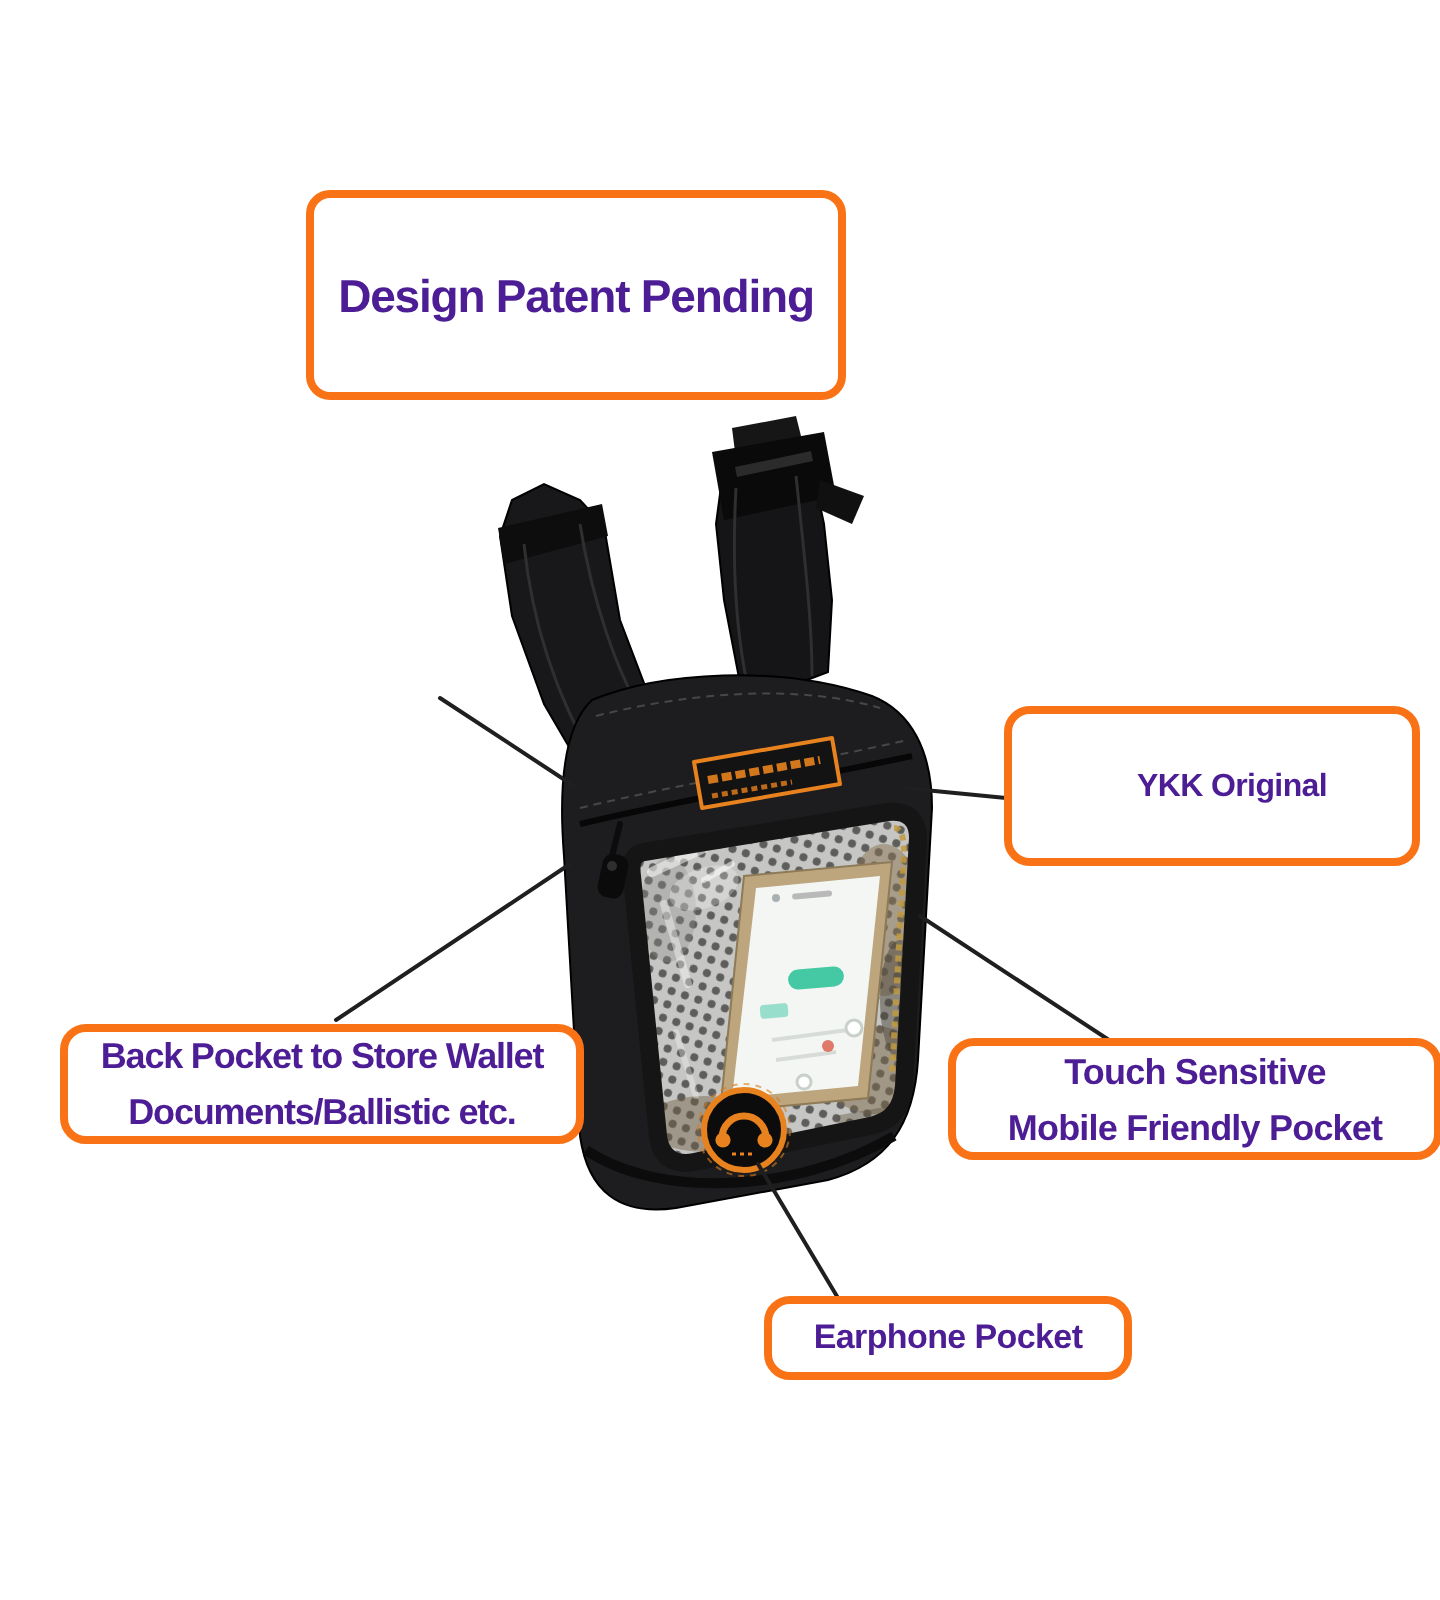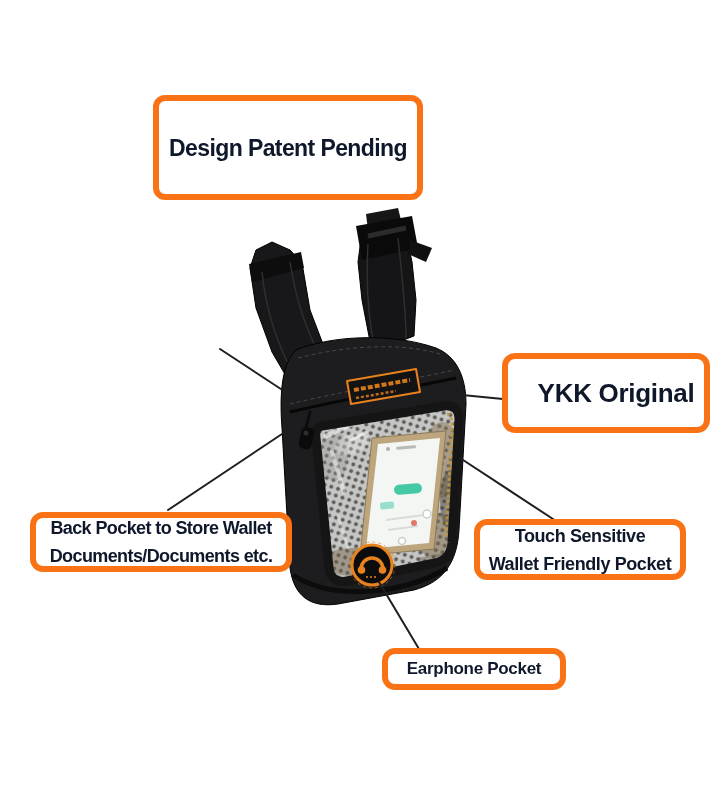--- a/index.html
+++ b/index.html
@@ -1,33 +1,33 @@
 <!DOCTYPE html>
 <html><head>
 <meta charset="utf-8">
 <style>
   html,body{margin:0;padding:0;background:#ffffff;}
   .stage{position:relative;width:720px;height:800px;background:#ffffff;overflow:hidden;
          font-family:"Liberation Sans", sans-serif;}
   svg.art{position:absolute;left:0;top:0;}
   .callout{
-    position:absolute;background:#ffffff;border:6px solid #f97316;border-radius:13px;
+    position:absolute;background:#ffffff;border:4px solid #f97316;border-radius:13px;
     display:flex;flex-direction:column;justify-content:center;align-items:center;
-    text-align:center;font-weight:bold;color:#0f172a;box-sizing:border-box;z-index:5;
+    text-align:center;font-weight:bold;color:#4c1d95;box-sizing:border-box;z-index:5;
   }
   .callout span{display:block;white-space:nowrap;}
   #patent-box{left:153px;top:95px;width:270px;height:105px;border-radius:12px;
               font-size:23px;line-height:34px;letter-spacing:-0.6px;}
   #fabric-box{left:6px;top:302px;width:214px;height:78px;
               font-size:17px;line-height:25px;letter-spacing:-0.4px;}
   #zippers-box{left:502px;top:353px;width:208px;height:80px;
-              font-size:26px;line-height:27px;letter-spacing:-0.3px;padding-left:20px;}
+              font-size:16px;line-height:27px;letter-spacing:-0.3px;padding-left:20px;}
   #backpocket-box{left:30px;top:512px;width:262px;height:60px;
               font-size:18px;line-height:28px;letter-spacing:-0.6px;}
-  #touch-box{left:474px;top:519px;width:212px;height:61px;
+  #touch-box{left:474px;top:519px;width:247px;height:61px;
               font-size:18px;line-height:28px;letter-spacing:-0.4px;}
   #earphone-box{left:382px;top:648px;width:184px;height:42px;
               font-size:17px;line-height:38px;letter-spacing:-0.3px;}
 </style>
 </head>
 <body>
 
 <div class="stage">
 
   <svg class="art" width="720" height="800" viewBox="0 0 720 800" aria-hidden="true">
@@ -142,25 +142,25 @@
     <span>Design Patent Pending</span>
   </div>
 
 
   <div class="callout" id="zippers-box">
     <span>YKK Original</span>
   </div>
 
   <div class="callout" id="backpocket-box">
     <span>Back Pocket to Store Wallet</span>
-    <span>Documents/Documents etc.</span>
+    <span>Documents/Ballistic etc.</span>
   </div>
 
   <div class="callout" id="touch-box">
     <span>Touch Sensitive</span>
-    <span>Wallet Friendly Pocket</span>
+    <span>Mobile Friendly Pocket</span>
   </div>
 
   <div class="callout" id="earphone-box">
     <span>Earphone Pocket</span>
   </div>
 
 </div>
 
 </body></html>

